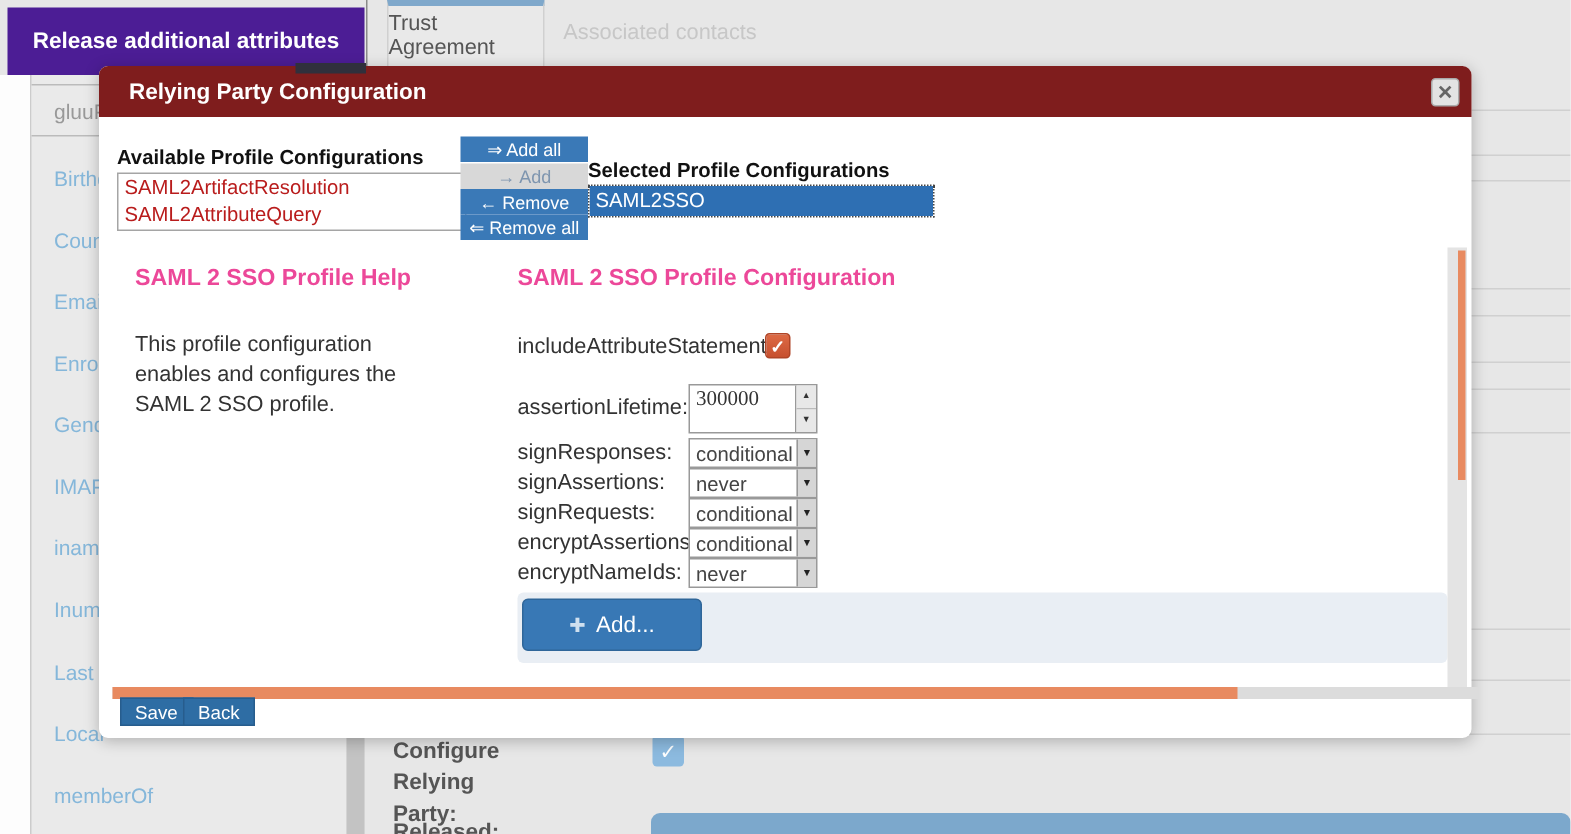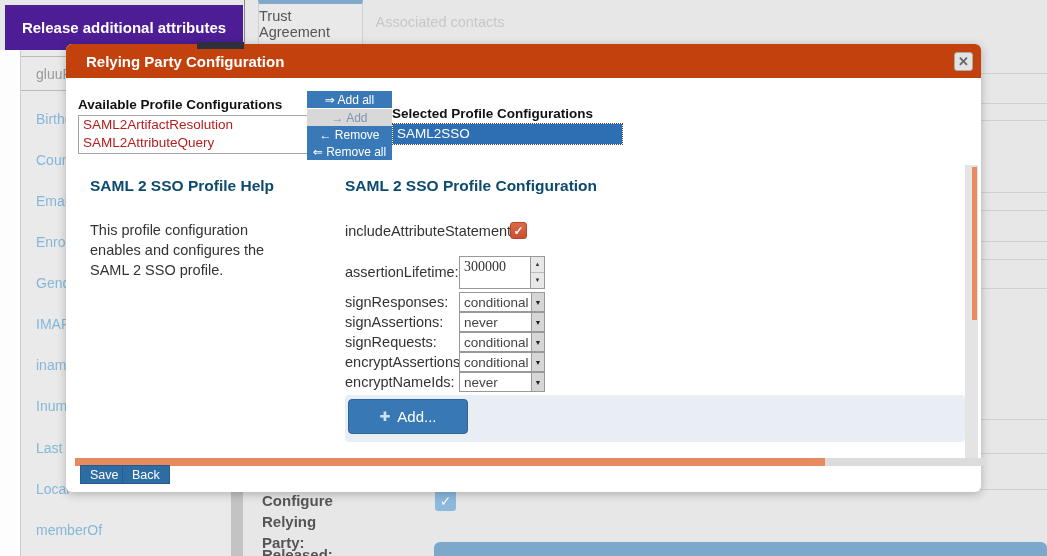--- a/index.html
+++ b/index.html
@@ -33,42 +33,42 @@
   .bg-checkbox { position:absolute; left:435px; top:490px; width:21px; height:21px; background:#8cbadf;
     border-radius:3px; color:#fff; font-size:14px; display:flex; align-items:center; justify-content:center; }
   .bg-link { position:absolute; left:518px; top:466px; color:#68aede; font-size:15px; }
   .bg-released-label { position:absolute; left:262px; top:546px; color:#555; font-weight:bold; font-size:15px; }
   .bg-released-bar { position:absolute; left:434px; top:542px; width:613px; height:14px;
     background:#7ca8cc; border-radius:6px 6px 0 0; }
 
   
   .modal { position:absolute; left:66px; top:44px; width:915px; height:448px; background:#fff;
     border-radius:6px; box-shadow:0 2px 10px rgba(0,0,0,0.25); z-index:40; }
-  .modal-titlebar { position:absolute; left:0; top:0; width:100%; height:34px; background:#c2410c;
+  .modal-titlebar { position:absolute; left:0; top:0; width:100%; height:34px; background:#7f1d1d;
     border-radius:6px 6px 0 0; display:flex; align-items:center; }
   .modal-title { color:#fff; font-weight:bold; font-size:15px; margin-left:20px; }
   .modal-close { position:absolute; right:8px; top:8px; width:19px; height:19px; background:#e3e3e3;
     border:1px solid #aaa; border-radius:3px; color:#666; font-size:13px; font-weight:bold;
     display:flex; align-items:center; justify-content:center; cursor:pointer; }
 
   .pick-label { position:absolute; font-weight:bold; font-size:13.5px; color:#111; white-space:nowrap; }
   .avail-label { left:12px; top:53px; }
   .sel-label { left:326px; top:62px; }
   .avail-list { position:absolute; left:12px; top:71px; width:233px; height:39px; background:#fff;
     border:1px solid #a5a5a5; overflow:hidden; }
   .avail-item { font-size:13.5px; color:#b91c1c; padding:1px 4px; height:18px; line-height:16px; }
   .sel-list { position:absolute; left:326px; top:79px; width:231px; height:22px; background:#fff;
     border:1px dotted #444; overflow:hidden; }
   .sel-item { font-size:13.5px; color:#fff; background:#2e6fb3; padding:1px 4px; height:20px; line-height:18px; }
 
   .pick-btn { position:absolute; left:241px; width:85px; height:17px; border:none; color:#fff;
     background:#3a79b7; font-size:12px; font-family:"Liberation Sans",sans-serif; text-align:center; cursor:pointer; }
   .pick-btn.disabled { background:#d8d8d8; color:#7e95af; }
 
-  .help-title, .config-title { position:absolute; top:133px; color:#0c4a6e; font-weight:bold; font-size:15.5px; }
+  .help-title, .config-title { position:absolute; top:133px; color:#ec4899; font-weight:bold; font-size:15.5px; }
   .help-title { left:24px; }
   .config-title { left:279px; }
   .help-text { position:absolute; left:24px; top:176px; width:195px; color:#333; font-size:14.5px; line-height:20px; }
 
   .frm-label { position:absolute; color:#333; font-size:14.5px; white-space:nowrap; }
   .chk-orange { position:absolute; left:444px; top:178px; width:17px; height:17px;
     background:linear-gradient(#dd6a45,#c7502f); border:1px solid #b04527; border-radius:3px;
     color:#fff; font-size:12px; font-weight:bold; display:flex; align-items:center; justify-content:center; cursor:pointer; }
 
   .spinner { position:absolute; left:393px; top:212px; width:86px; height:33px; background:#fff; border:1px solid #999; }

